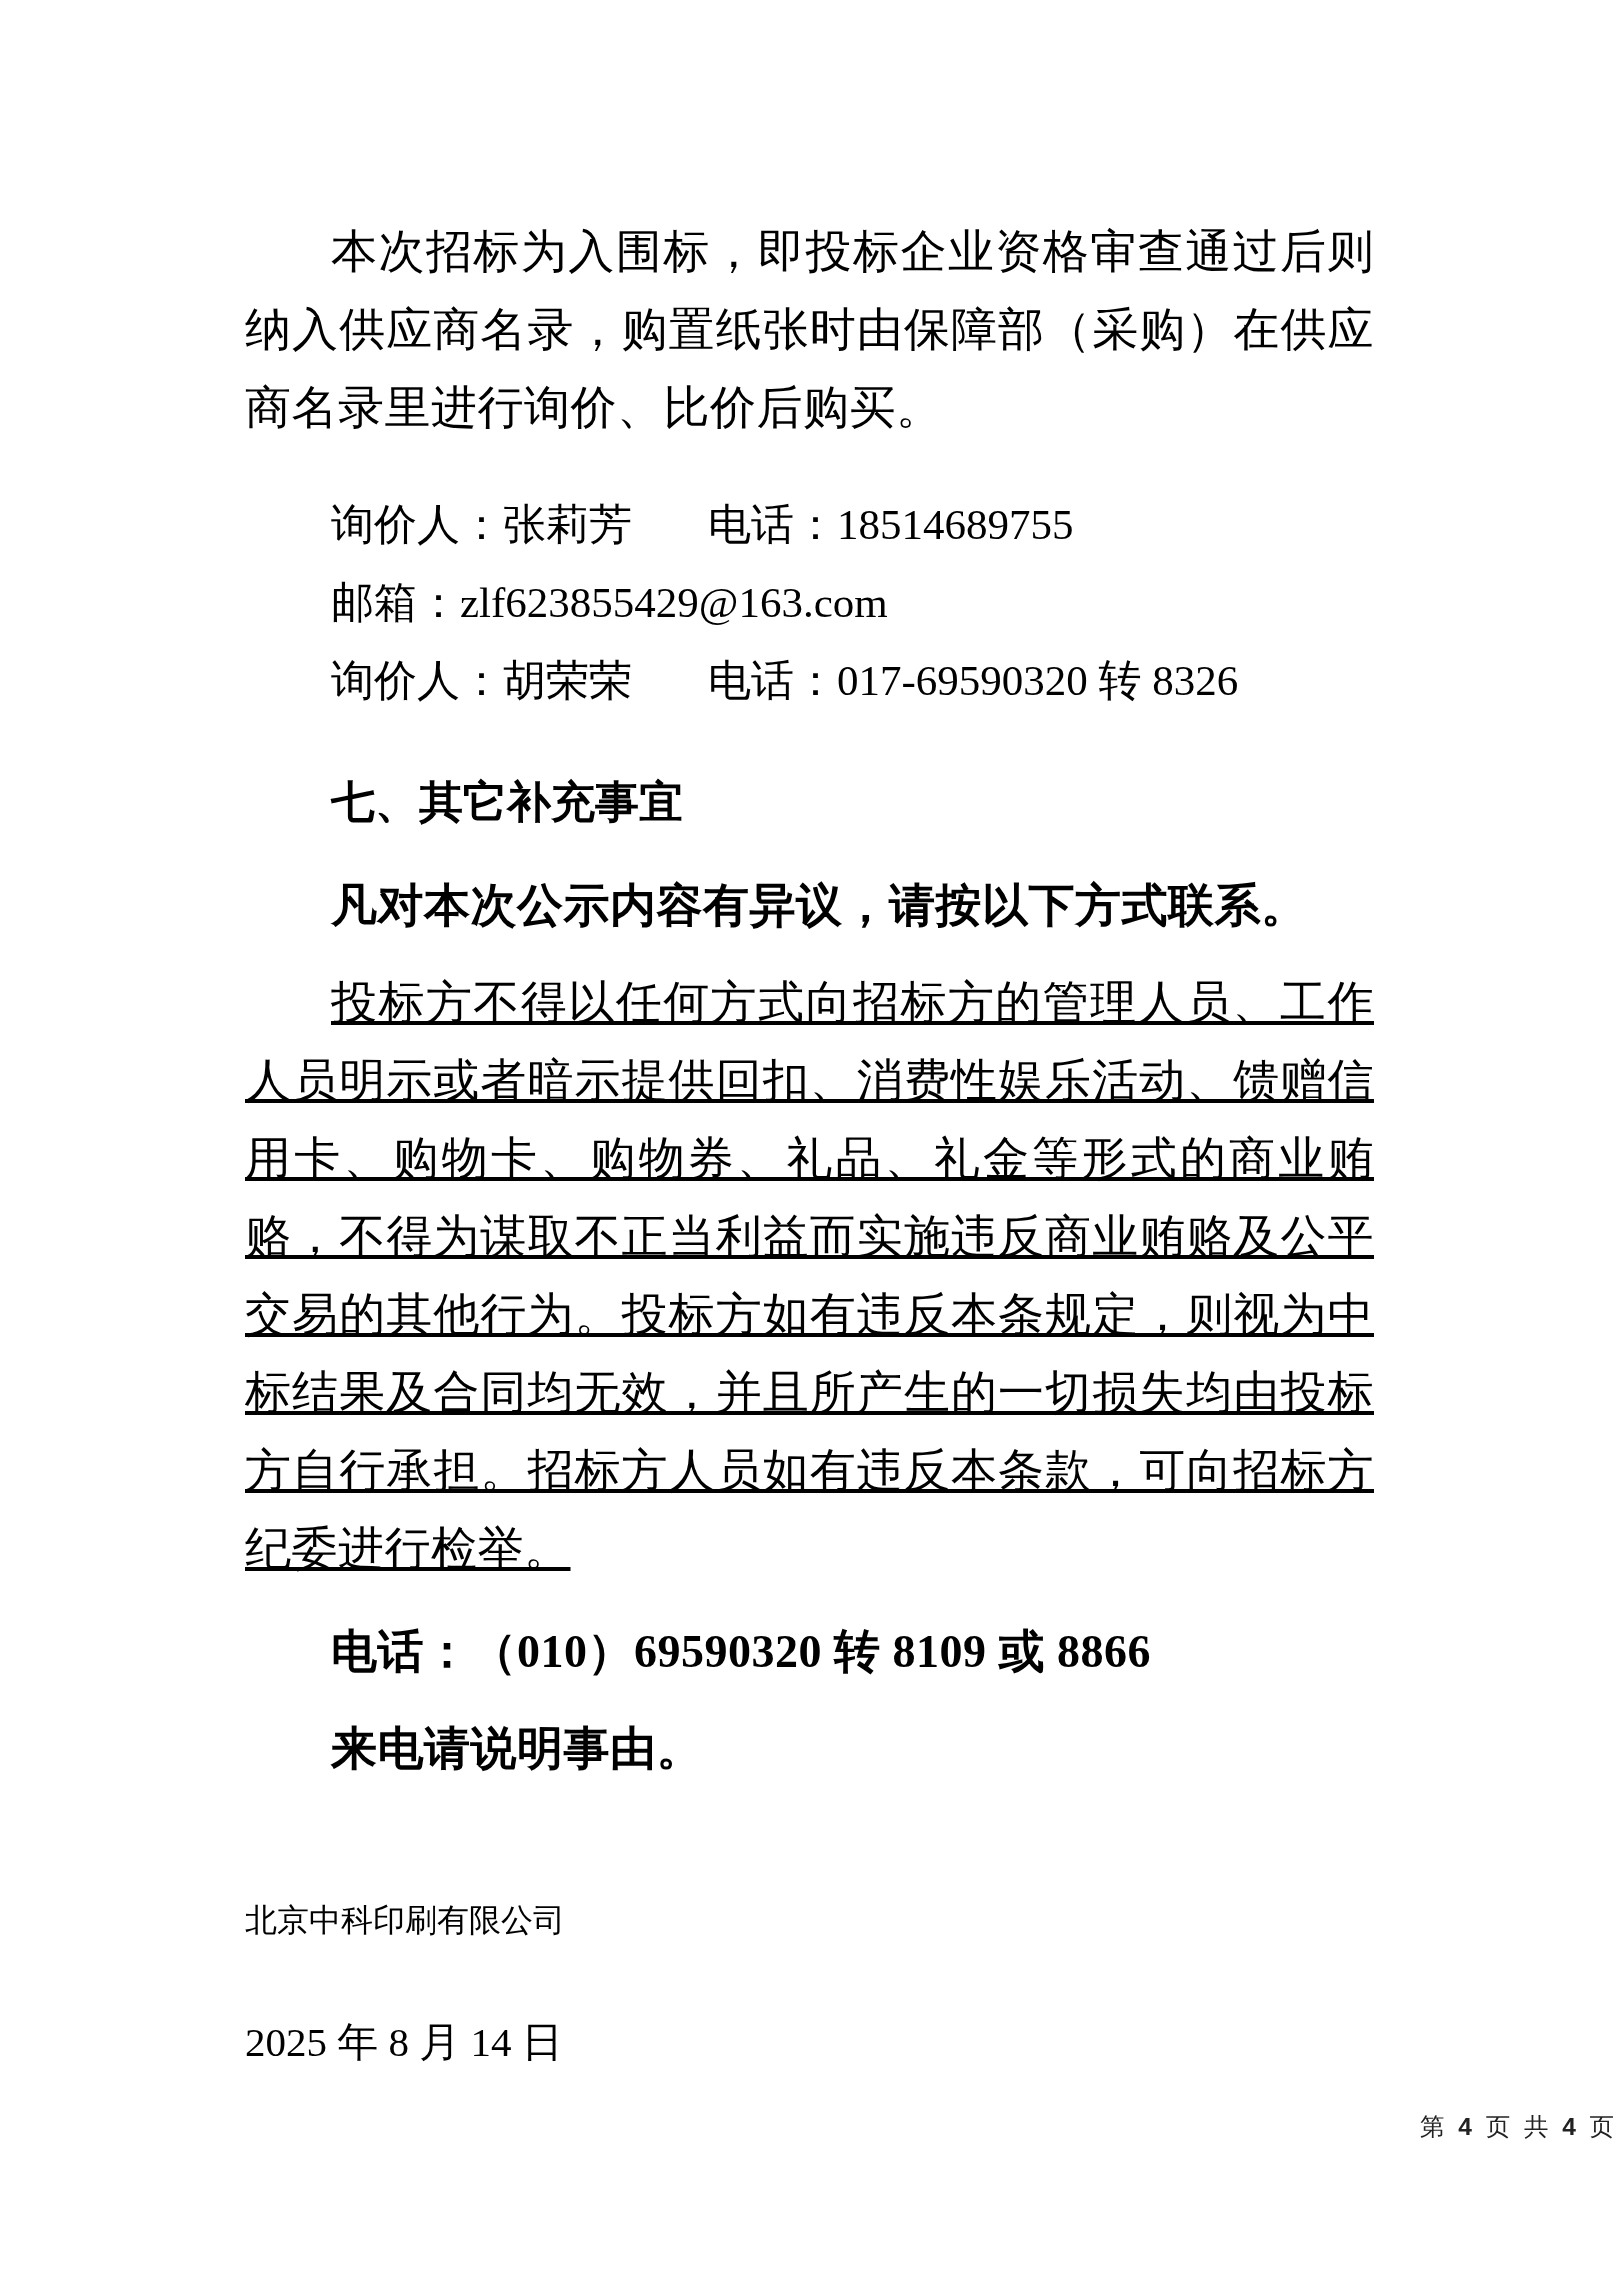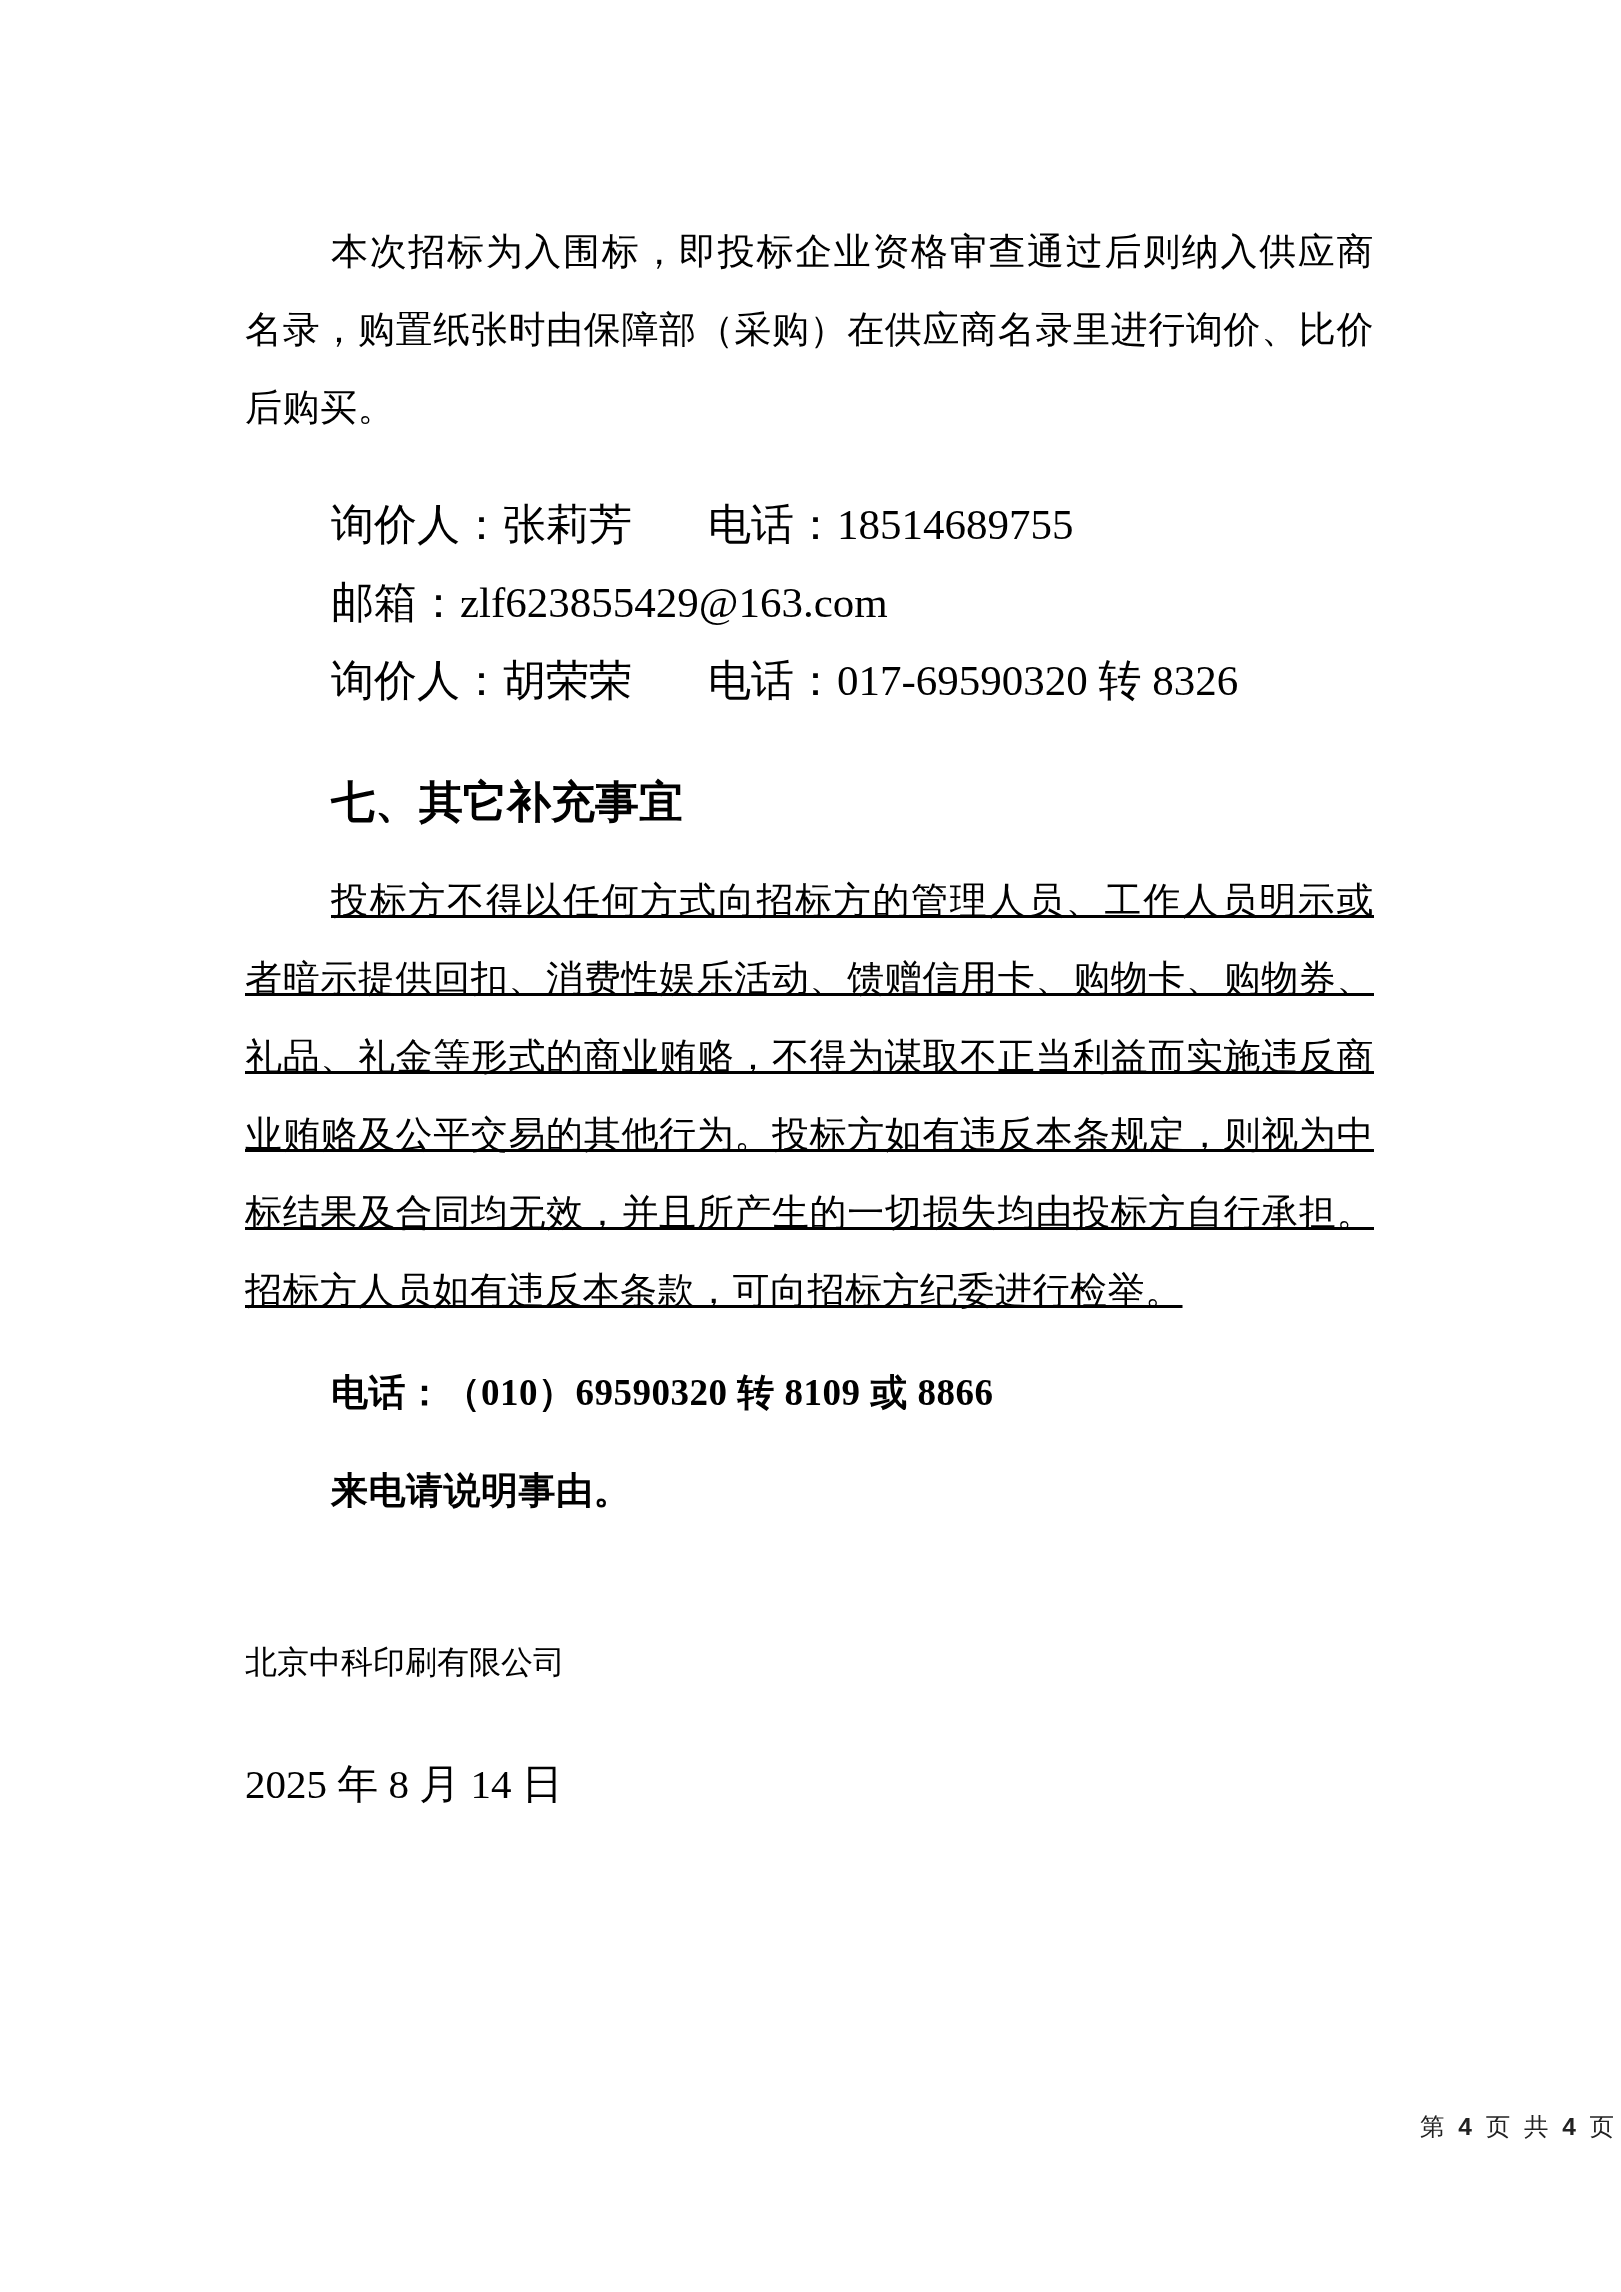--- a/index.html
+++ b/index.html
@@ -18,21 +18,21 @@
     overflow: hidden;
   }
   .content {
     position: absolute;
     left: 245px;
     top: 0;
     width: 1129px;
   }
   p { margin: 0; }
   .body-text {
-    font-size: 37px;
+    font-size: 46px;
     line-height: 78px;
     text-align: justify;
     text-justify: inter-character;
     letter-spacing: 0.5px;
   }
   .thin { font-weight: 400; }
   .bold { font-weight: 700; }
   .indent { text-indent: 86px; }
   .intro { margin-top: 213px; }
   .contacts { margin-top: 39px; }
@@ -94,20 +94,21 @@
       <div class="contact-line">
         <span class="thin">邮箱：zlf623855429@163.com</span><span class="thin contact-right"></span>
       </div>
       <div class="contact-line">
         <span class="thin">询价人：胡荣荣</span><span class="thin contact-right">电话：017-69590320 转 8326</span>
       </div>
     </div>
 
     <p class="section-heading">七、其它补充事宜</p>
 
+    <p class="body-text bold indent objection">凡对本次公示内容有异议，请按以下方式联系。</p>
 
     <p class="body-text thin indent rules">投标方不得以任何方式向招标方的管理人员、工作人员明示或者暗示提供回扣、消费性娱乐活动、馈赠信用卡、购物卡、购物券、礼品、礼金等形式的商业贿赂，不得为谋取不正当利益而实施违反商业贿赂及公平交易的其他行为。投标方如有违反本条规定，则视为中标结果及合同均无效，并且所产生的一切损失均由投标方自行承担。招标方人员如有违反本条款，可向招标方纪委进行检举。</p>
 
     <p class="body-text bold indent phone-line">电话：（010）69590320 转 8109 或 8866</p>
 
     <p class="body-text bold indent phone-note">来电请说明事由。</p>
 
     <p class="sig-company thin">北京中科印刷有限公司</p>
 
     <p class="sig-date thin">2025 年 8 月 14 日</p>

